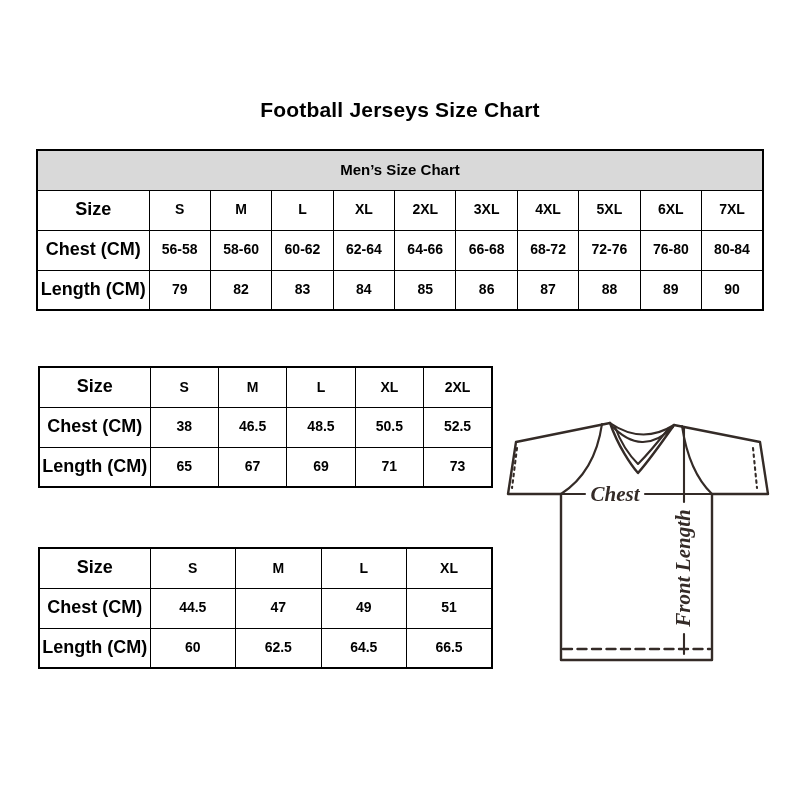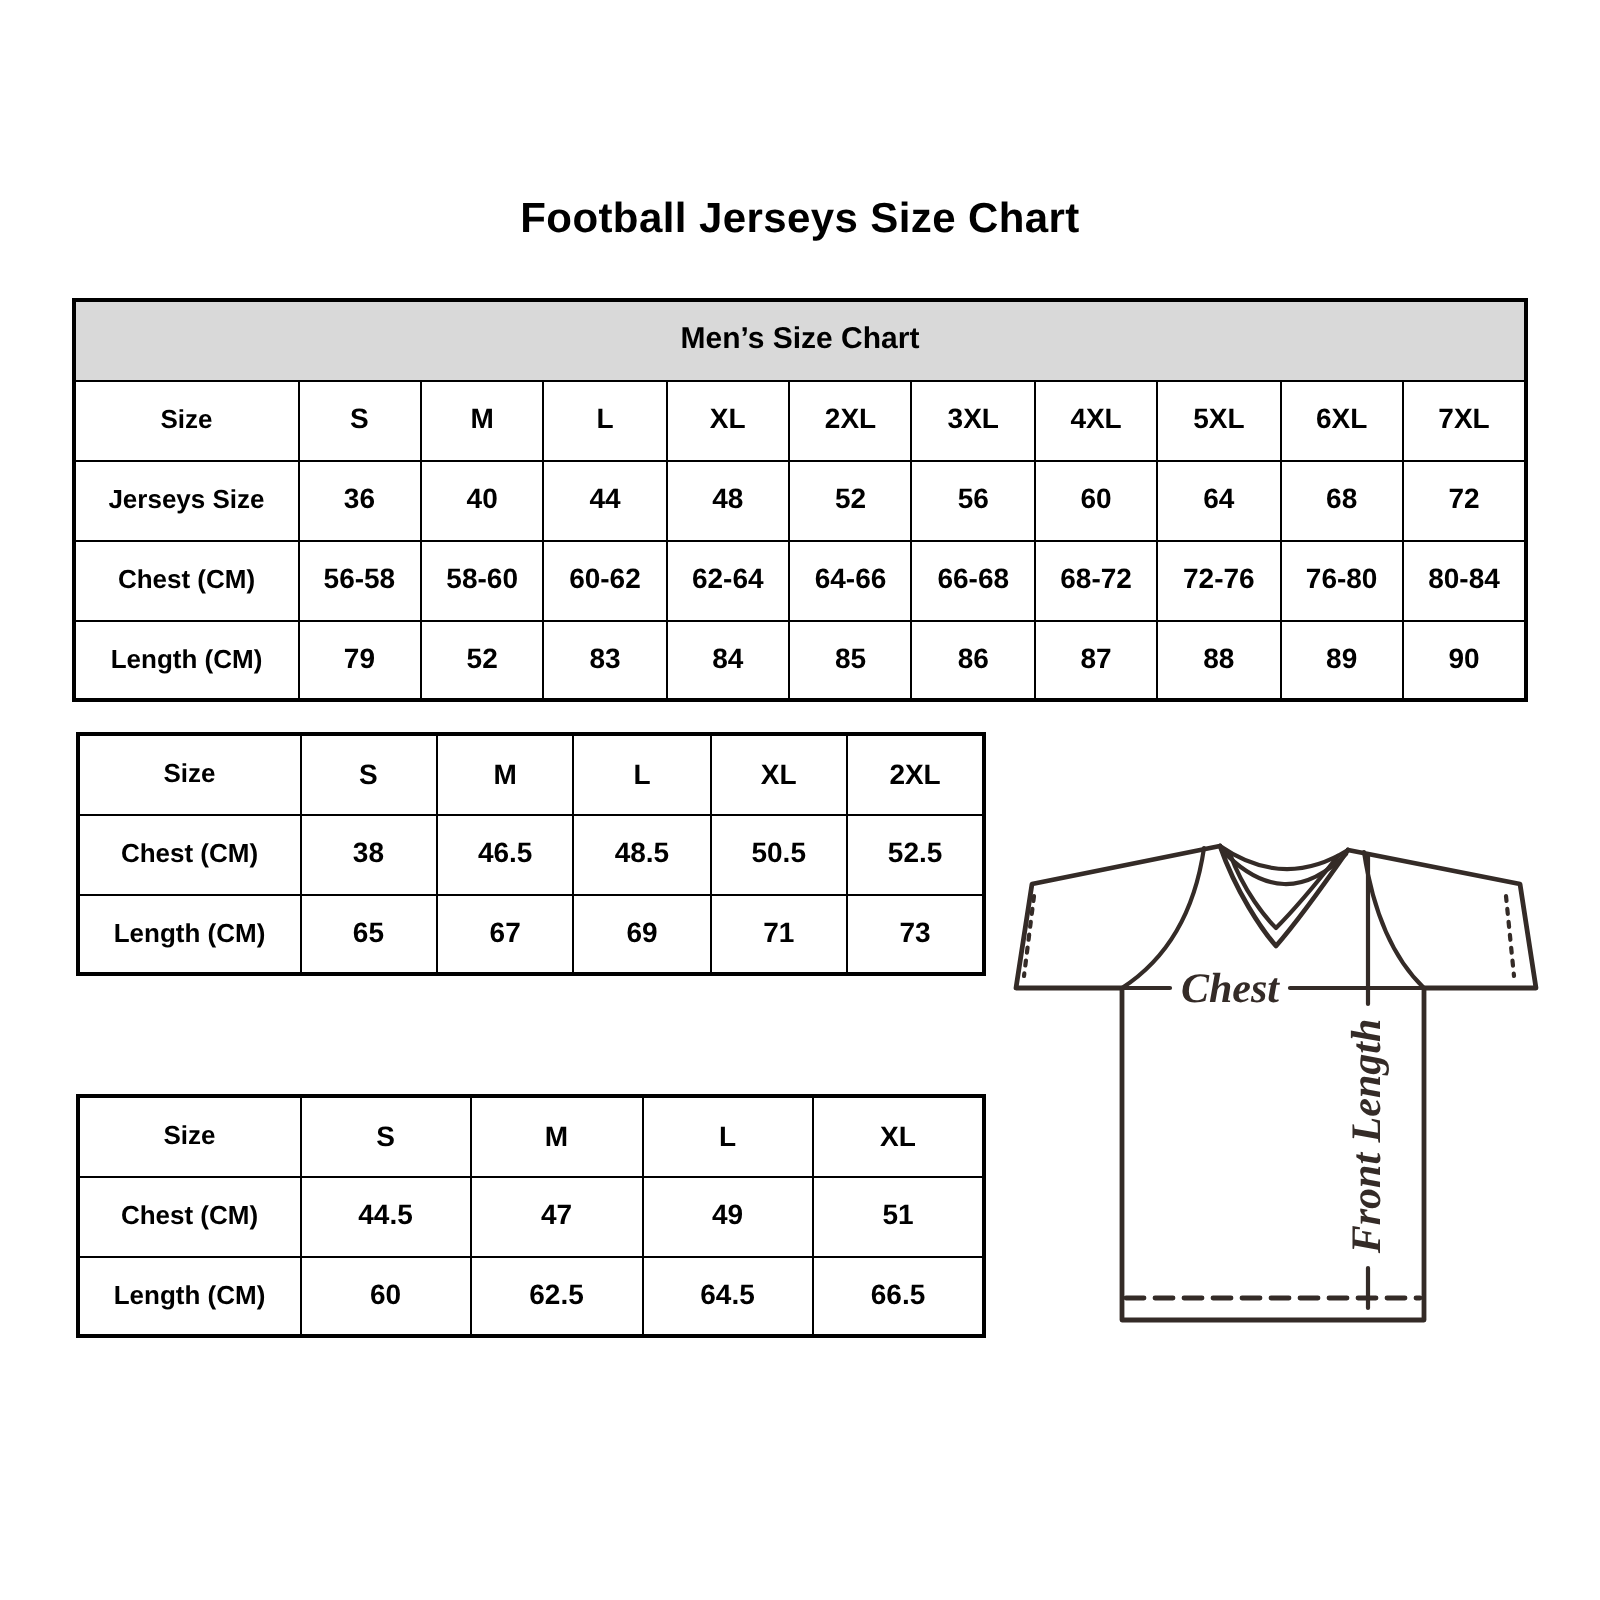--- a/index.html
+++ b/index.html
@@ -19,21 +19,21 @@
     border-collapse:collapse;table-layout:fixed;width:100%;
     border:2.5px solid #000;
   }
   table.size-table td{
     border:1.6px solid #000;text-align:center;vertical-align:middle;
     font-weight:bold;font-size:14px;padding:0;line-height:1.1;
     overflow:hidden;white-space:nowrap;
   }
   table.size-table tr{height:40px;}
   table.size-table td.hdr{background:#d9d9d9;font-size:15px;}
-  table.size-table td.lbl{font-size:13px;}
+  table.size-table td.lbl{font-size:18px;}
   .jersey{position:absolute;left:505px;top:398px;width:270px;height:275px;}
   .jersey .stroke{fill:none;stroke:#342b27;stroke-width:2.4;stroke-linejoin:round;stroke-linecap:round;}
   .jersey .thin{stroke-width:2.1;}
   .jersey text{
     font-family:"Liberation Serif","DejaVu Serif",serif;
     font-style:italic;font-weight:bold;font-size:21px;fill:#342b27;
   }
 </style>
 </head>
 <body>
@@ -59,49 +59,36 @@
             <td class="val">L</td>
             <td class="val">XL</td>
             <td class="val">2XL</td>
             <td class="val">3XL</td>
             <td class="val">4XL</td>
             <td class="val">5XL</td>
             <td class="val">6XL</td>
             <td class="val">7XL</td>
           </tr>
           <tr>
-            <td class="lbl">Jerseys Size</td>
-            <td class="val">36</td>
-            <td class="val">40</td>
-            <td class="val">44</td>
-            <td class="val">48</td>
-            <td class="val">52</td>
-            <td class="val">56</td>
-            <td class="val">60</td>
-            <td class="val">64</td>
-            <td class="val">68</td>
-            <td class="val">72</td>
-          </tr>
-          <tr>
             <td class="lbl">Chest (CM)</td>
             <td class="val">56-58</td>
             <td class="val">58-60</td>
             <td class="val">60-62</td>
             <td class="val">62-64</td>
             <td class="val">64-66</td>
             <td class="val">66-68</td>
             <td class="val">68-72</td>
             <td class="val">72-76</td>
             <td class="val">76-80</td>
             <td class="val">80-84</td>
           </tr>
           <tr>
             <td class="lbl">Length (CM)</td>
             <td class="val">79</td>
-            <td class="val">52</td>
+            <td class="val">82</td>
             <td class="val">83</td>
             <td class="val">84</td>
             <td class="val">85</td>
             <td class="val">86</td>
             <td class="val">87</td>
             <td class="val">88</td>
             <td class="val">89</td>
             <td class="val">90</td>
           </tr>
         </tbody>

